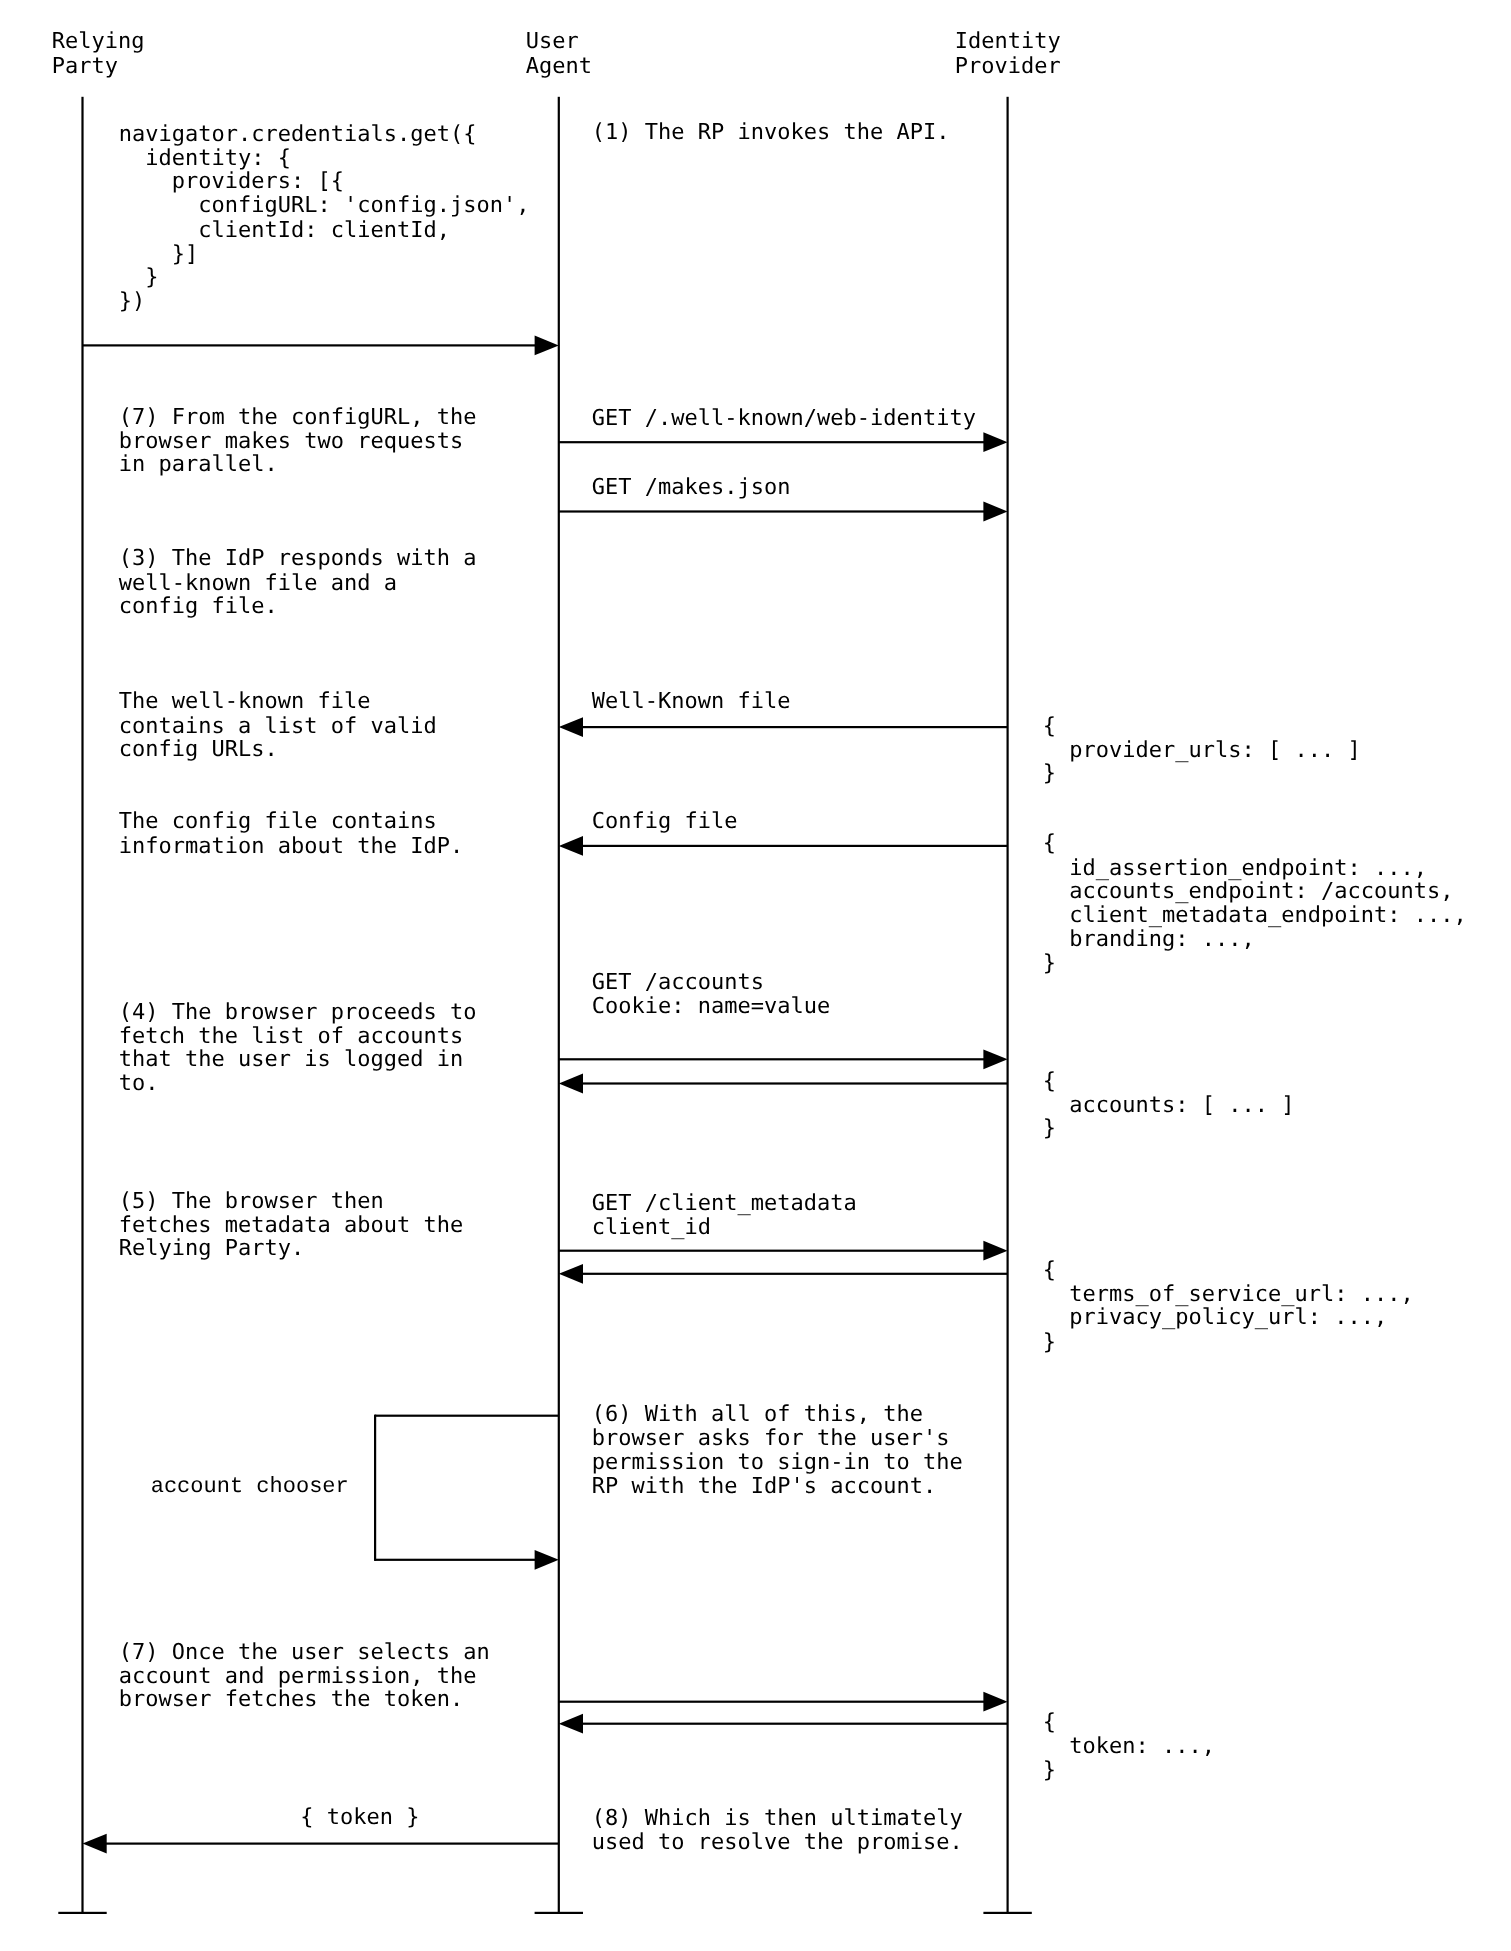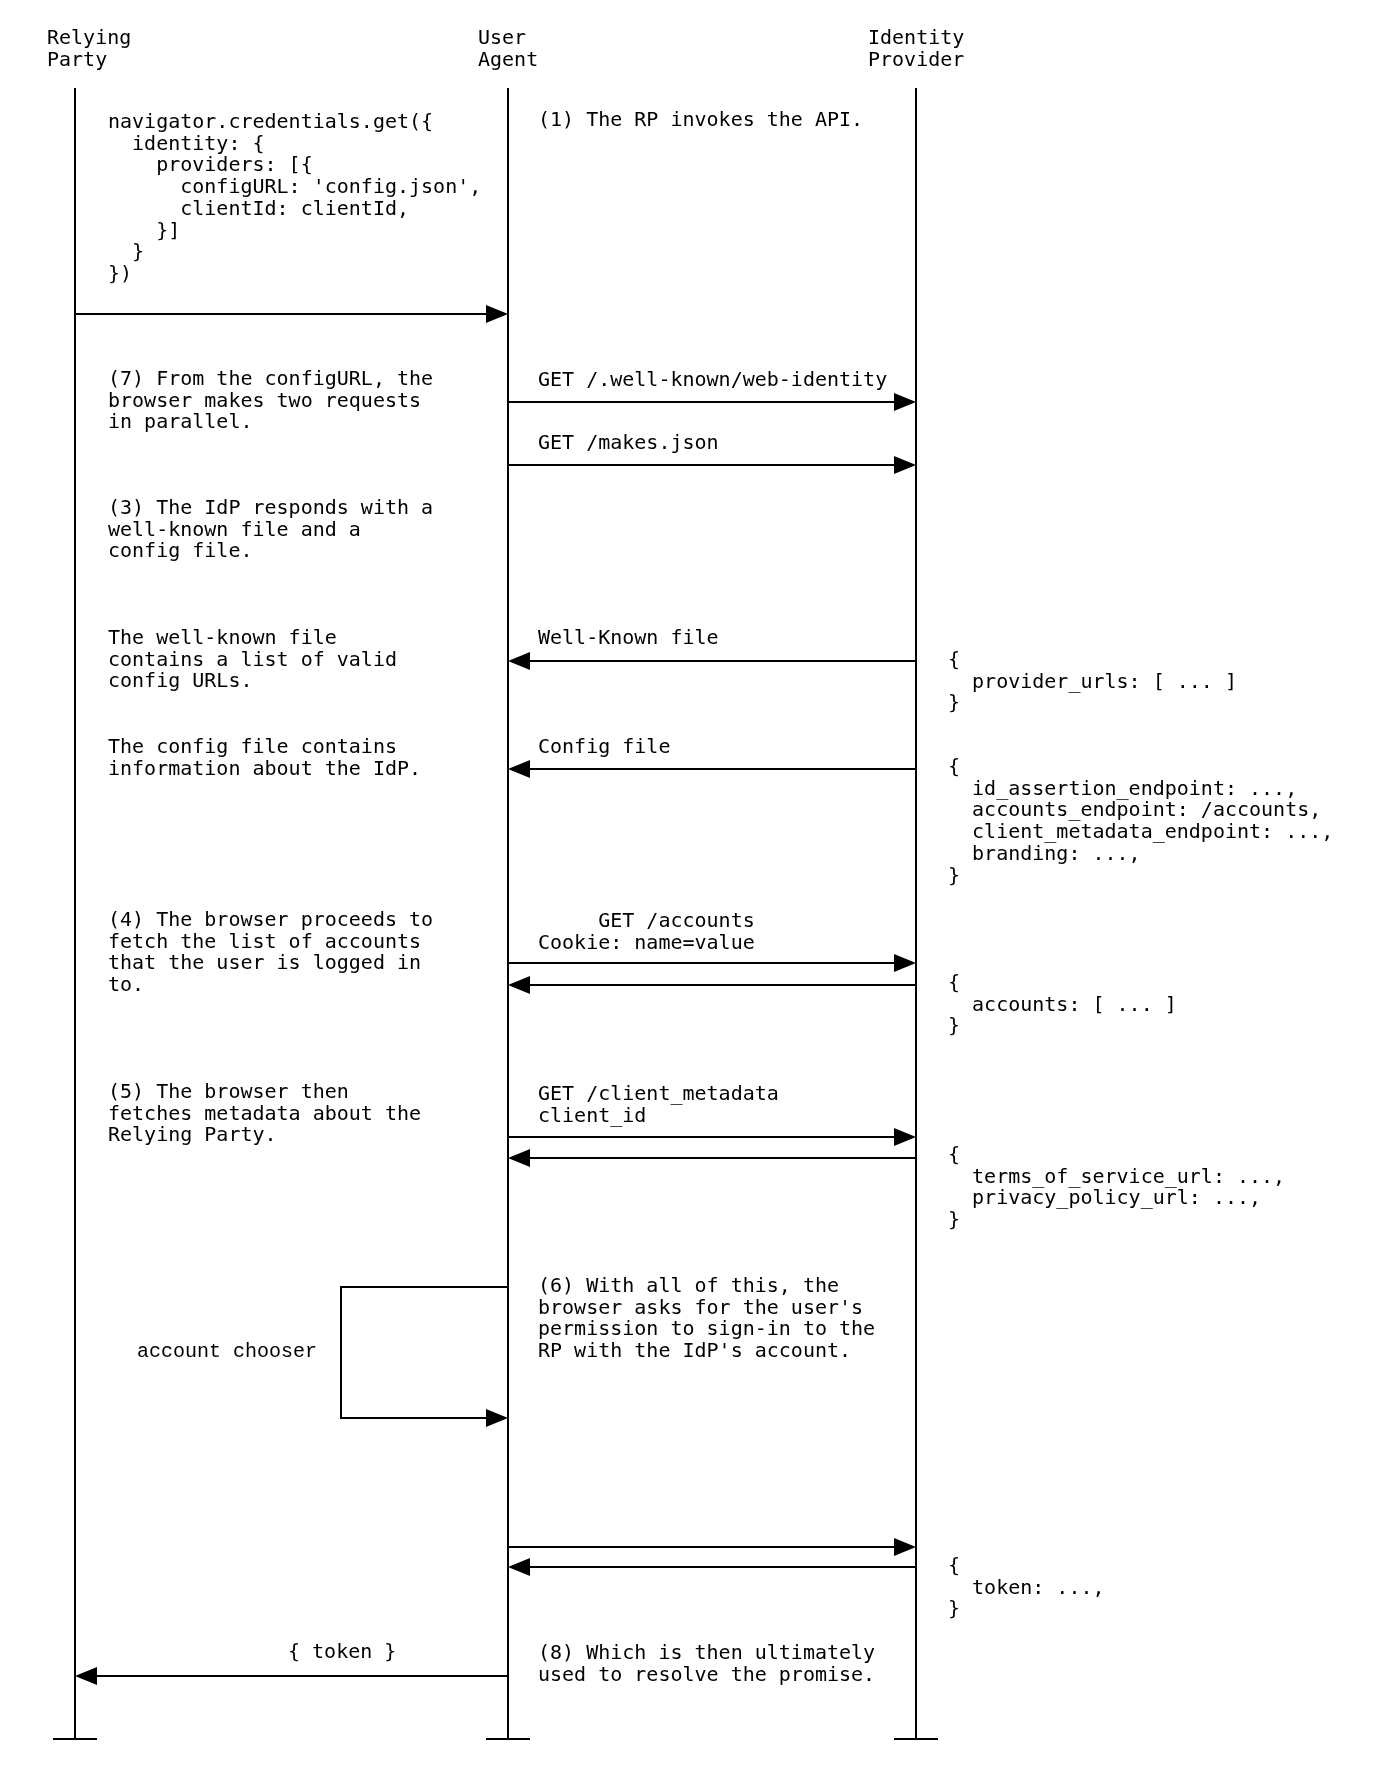--- a/index.html
+++ b/index.html
@@ -75,28 +75,31 @@
   <pre class="txt" style="left:108px; top:736px;">The config file contains
 information about the IdP.</pre>
   <pre class="txt" style="left:108px; top:909px;">(4) The browser proceeds to
 fetch the list of accounts
 that the user is logged in
 to.</pre>
   <pre class="txt" style="left:108px; top:1081px;">(5) The browser then
 fetches metadata about the
 Relying Party.</pre>
   <pre class="txt" style="left:137px; top:1341px;font-family:Liberation Mono, monospace;">account chooser</pre>
-  <pre class="txt" style="left:288px; top:1641px;text-align:center;">{ token }</pre>
+  <pre class="txt" style="left:108px; top:1491px;">(7) Once the user selects an
+account and permission, the
+browser fetches the token.</pre>
+  <pre class="txt" style="left:273px; top:1641px;text-align:center;">{ token }</pre>
 
   <pre class="txt" style="left:538px; top:109px;">(1) The RP invokes the API.</pre>
   <pre class="txt" style="left:538px; top:369px;">GET /.well-known/web-identity</pre>
   <pre class="txt" style="left:538px; top:432px;">GET /makes.json</pre>
   <pre class="txt" style="left:538px; top:627px;">Well-Known file</pre>
   <pre class="txt" style="left:538px; top:736px;">Config file</pre>
-  <pre class="txt" style="left:538px; top:910px;text-align:right;">GET /accounts
+  <pre class="txt" style="left:538px; top:882px;">GET /accounts
 Cookie: name=value</pre>
   <pre class="txt" style="left:538px; top:1083px;">GET /client_metadata
 client_id</pre>
   <pre class="txt" style="left:538px; top:1275px;">(6) With all of this, the
 browser asks for the user's
 permission to sign-in to the
 RP with the IdP's account.</pre>
   <pre class="txt" style="left:538px; top:1642px;text-align:right;">(8) Which is then ultimately
 used to resolve the promise.</pre>
 

